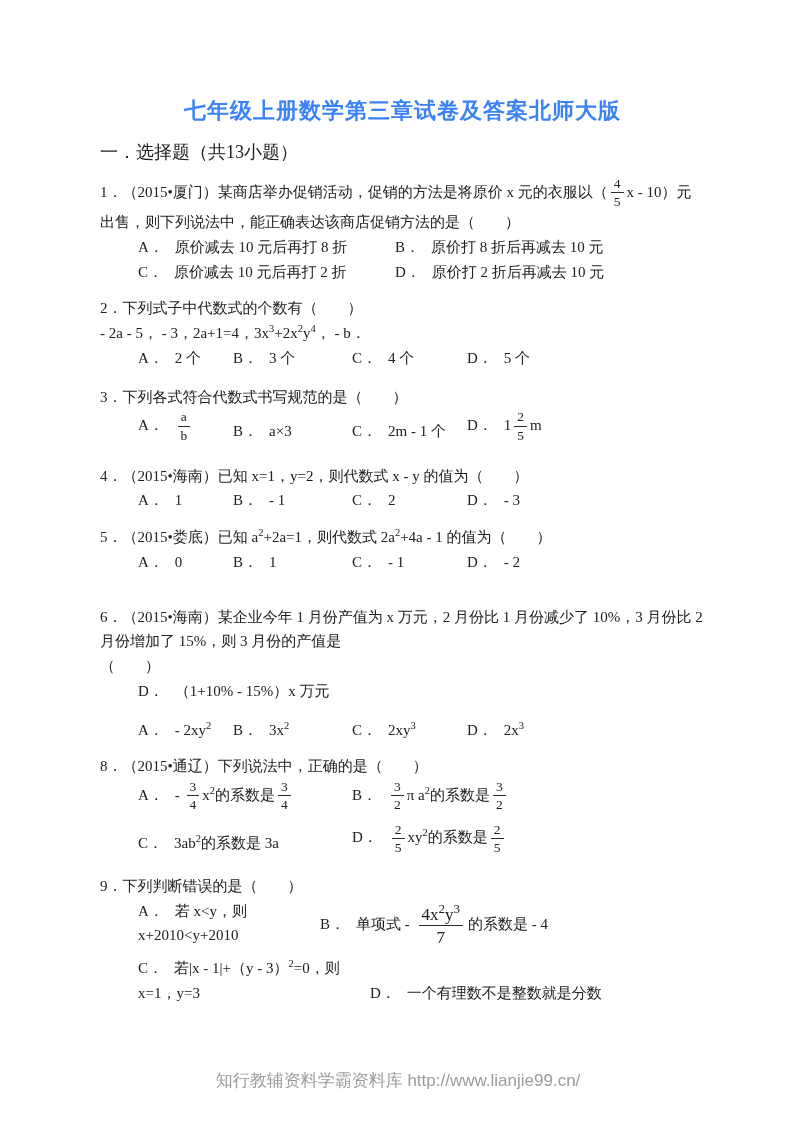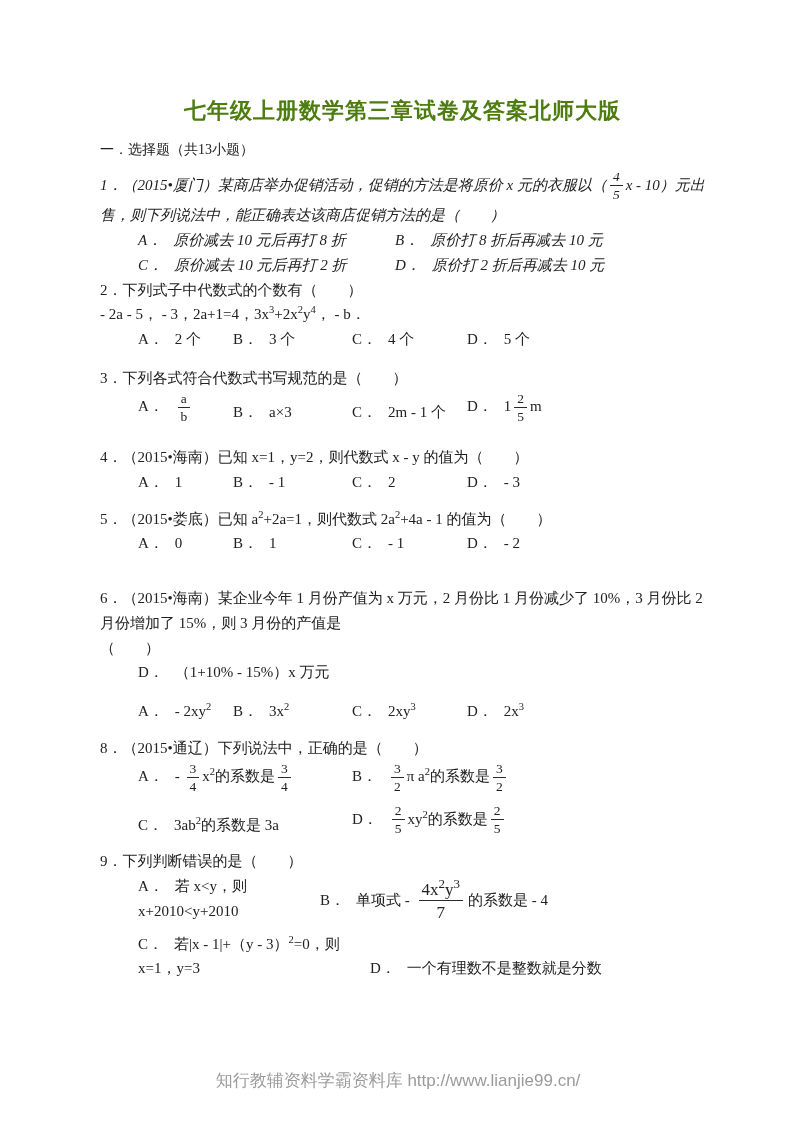--- a/index.html
+++ b/index.html
@@ -3,42 +3,42 @@
 <meta charset="utf-8">
 <style>
   html,body{margin:0;padding:0;background:#ffffff;}
   .page{
     width:793px;height:1122px;position:relative;overflow:hidden;background:#ffffff;
     font-family:"Liberation Serif","DejaVu Serif",serif;color:#212121;
   }
   .content{padding:96px 88px 0 100px;}
   .title{
     font-size:22px;font-weight:600;text-align:center;margin:0 0 12px 0;
-    letter-spacing:1px;color:#4d7c0f;
+    letter-spacing:1px;color:#3b82f6;
   }
-  .section{font-size:14px;margin:0 0 8px 0;line-height:1.65;}
+  .section{font-size:18px;margin:0 0 8px 0;line-height:1.65;}
   .q{margin:0;}
   .q p{margin:0;}
   .stem{font-size:15px;line-height:1.65;}
   .opts{display:flex;align-items:flex-end;padding-left:38px;font-size:15px;line-height:1.65;}
   .cell{display:block;}
   .lab{margin-right:11px;}
   
   .c4 > .cell:nth-child(1){width:95px;}
   .c4 > .cell:nth-child(2){width:119px;}
   .c4 > .cell:nth-child(3){width:115px;}
   
   .pair-q1 > .cell:first-child{width:257px;}
   .pair-q6 > .cell:first-child{width:214px;}
   .pair-q8 > .cell:first-child{width:214px;}
   .pair-q9a > .cell:first-child{width:182px;}
   .pair-q9c > .cell:first-child{width:232px;}
   
-  .mb10{margin-bottom:0;font-style:italic;} .mb12{margin-bottom:12px;} .mb14{margin-bottom:14px;}
-  .mb16{margin-bottom:30px;} .mb18{margin-bottom:12px;} .mb20{margin-bottom:20px;}
+  .mb10{margin-bottom:12px;} .mb12{margin-bottom:12px;} .mb14{margin-bottom:14px;}
+  .mb16{margin-bottom:30px;} .mb18{margin-bottom:18px;} .mb20{margin-bottom:20px;}
   .rowgap{margin-bottom:8px;}
   sup{font-size:10.5px;line-height:0;}
   .frac{
     display:inline-flex;flex-direction:column;align-items:center;text-align:center;
     vertical-align:middle;line-height:1.2;font-size:13.5px;margin:0 3px;
   }
   .frac .num{border-bottom:1px solid #2a2a2a;padding:0 3px;}
   .frac .den{padding-top:1px;}
   .frac.big{font-size:17px;margin:0 5px;line-height:1.25;}
   .frac.big sup{font-size:13px;}

